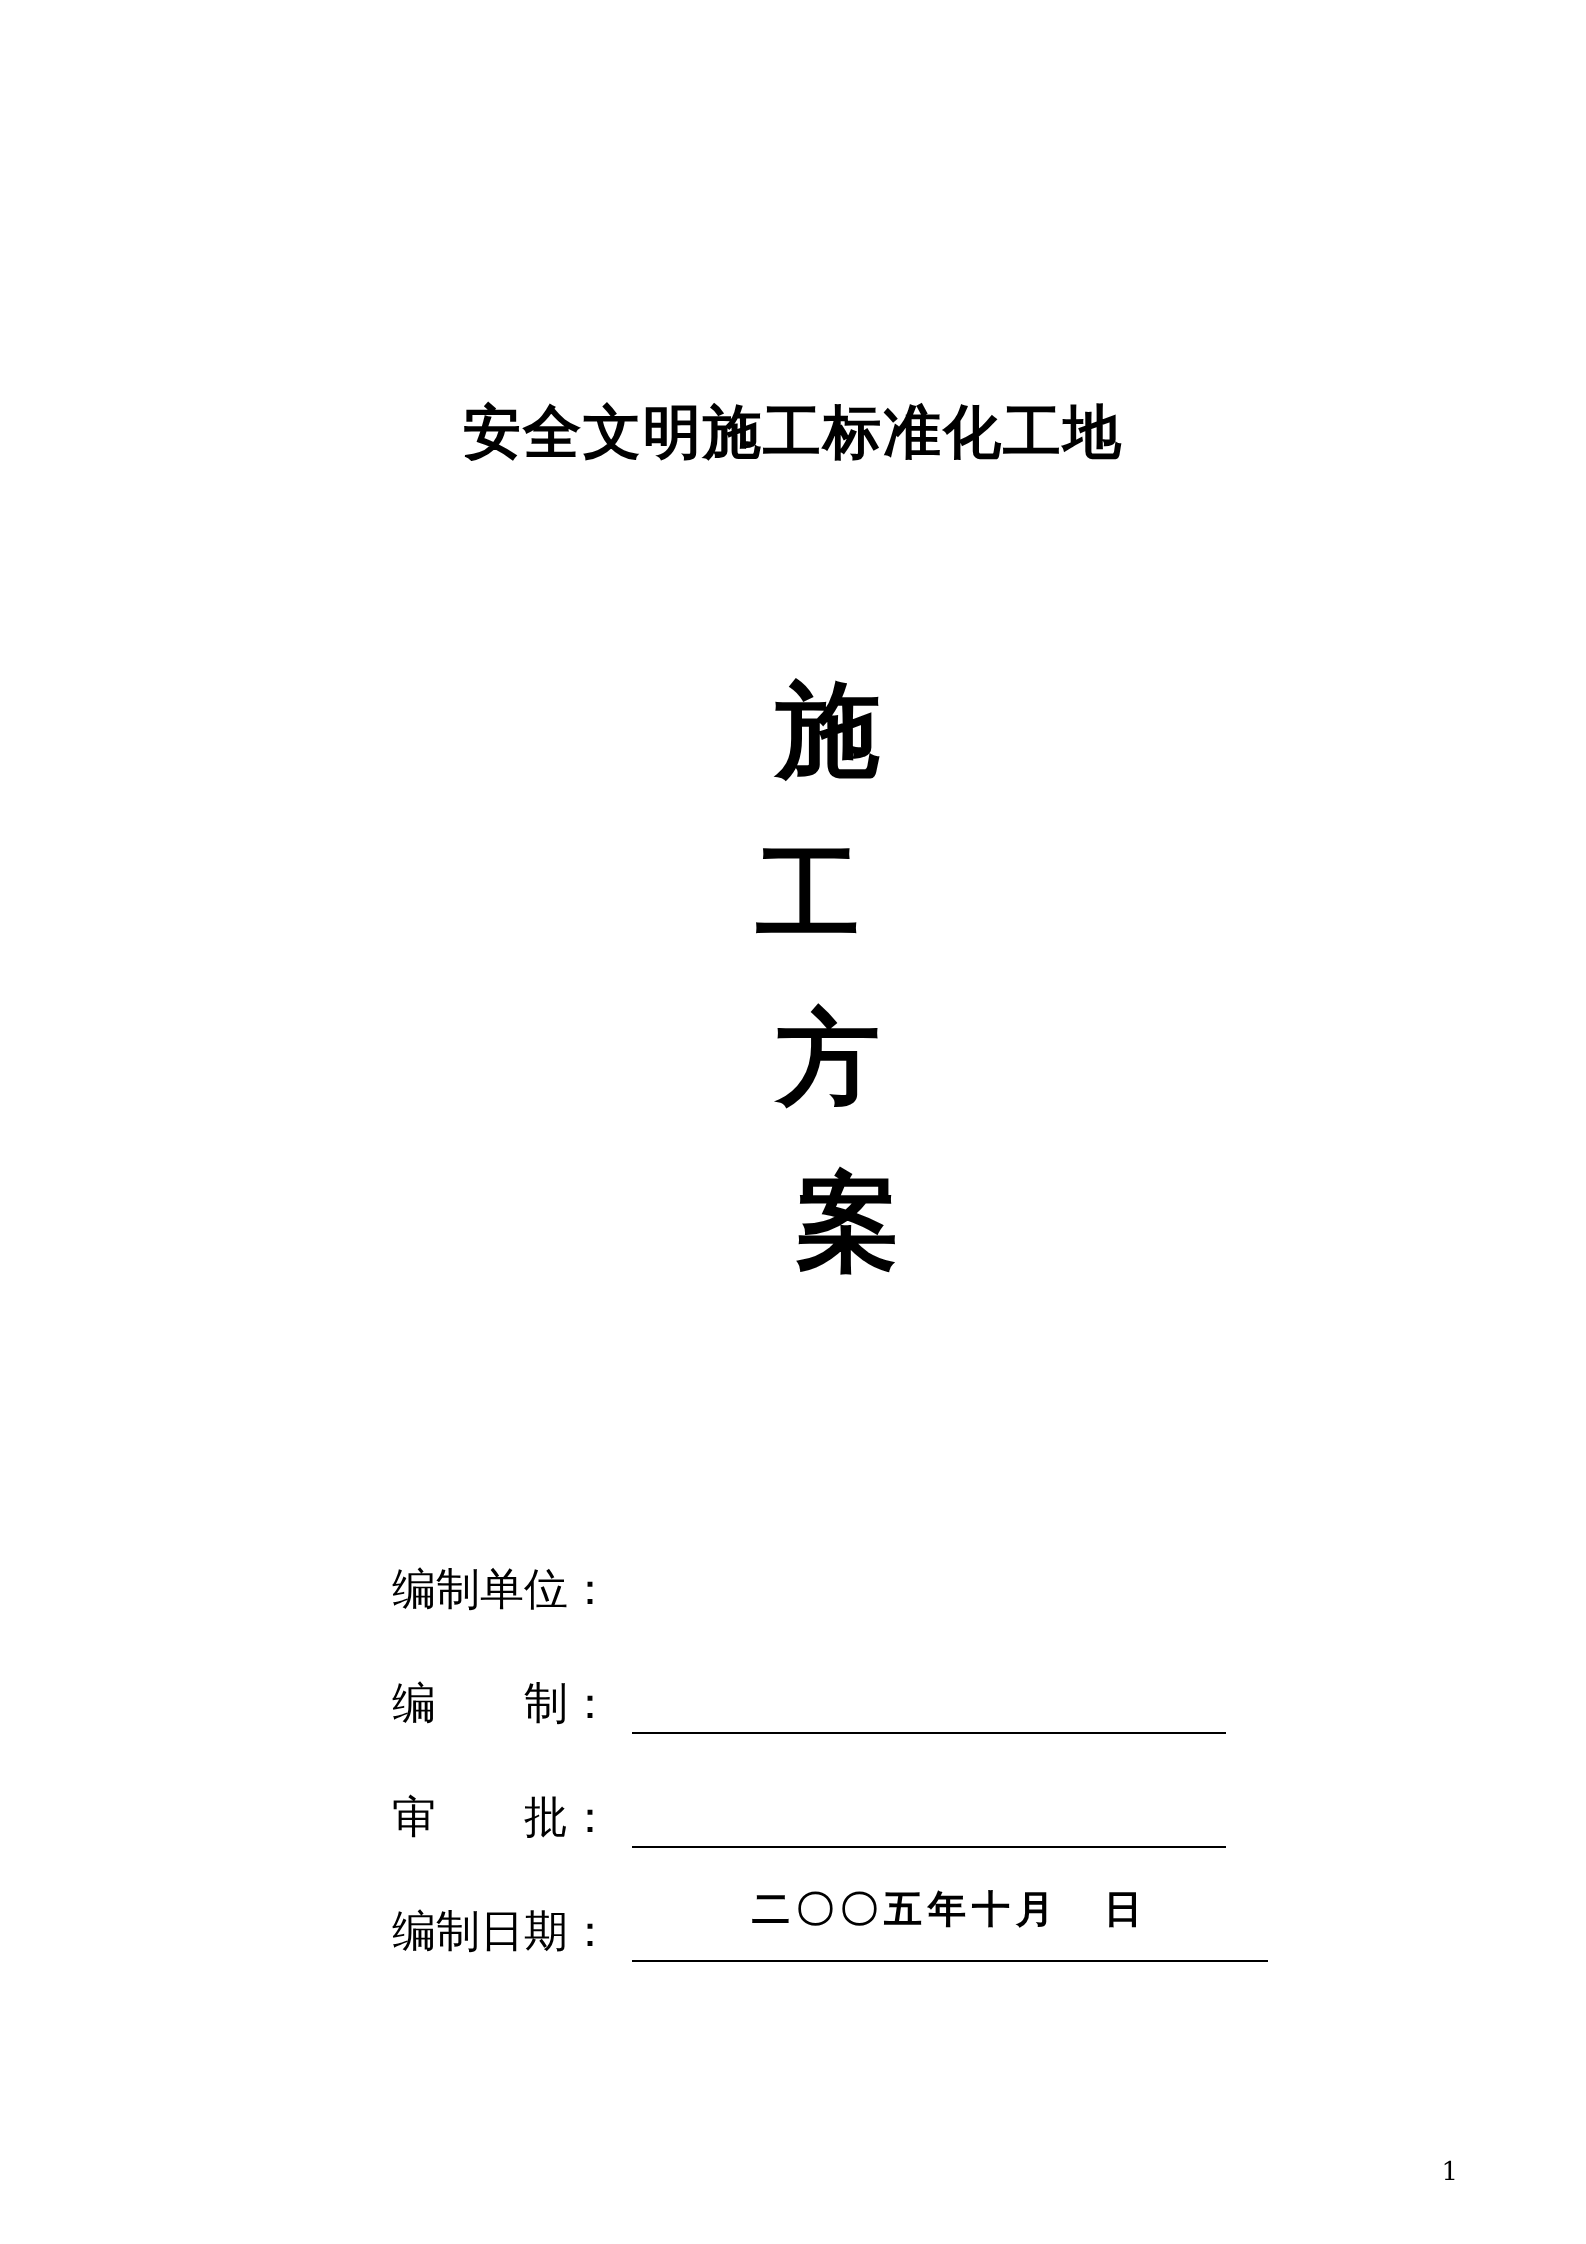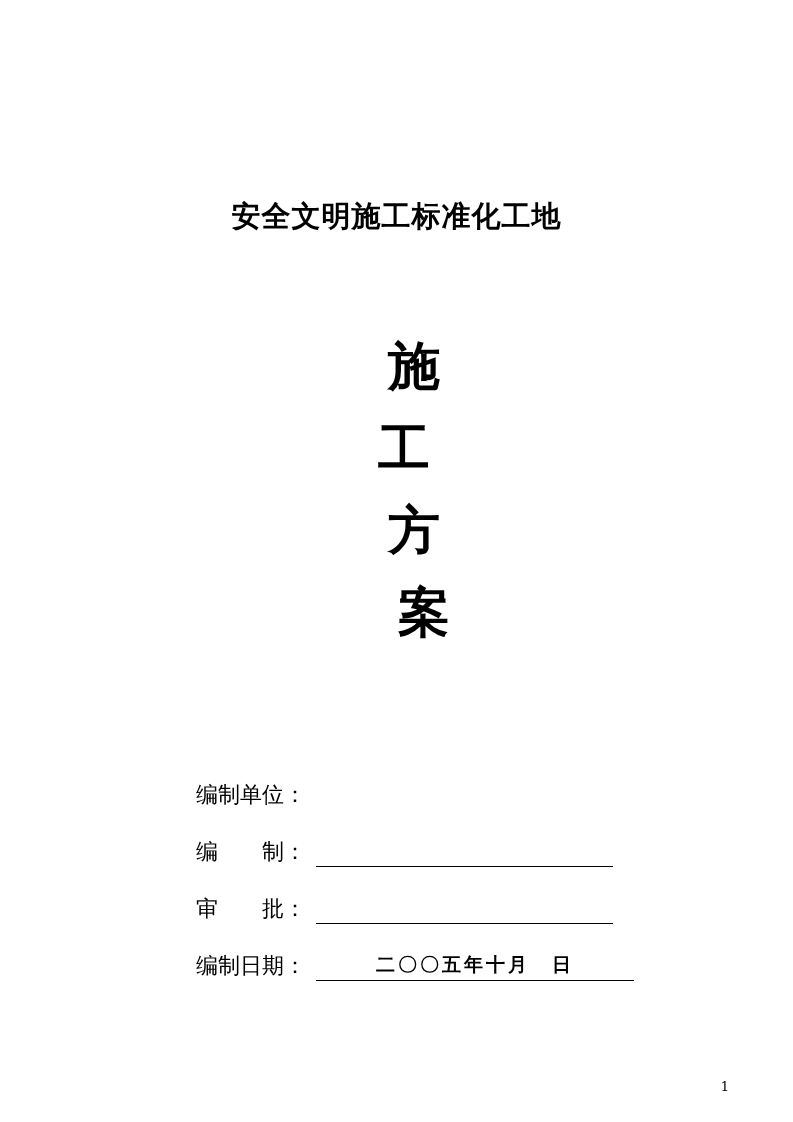--- a/index.html
+++ b/index.html
@@ -75,21 +75,21 @@
     flex: 1 1 auto;
     border-bottom: 1px solid #000000;
     height: 24px;
     margin-left: 10px;
     position: relative;
   }
   .meta-line .line-text {
     position: absolute;
     left: 0;
     right: 0;
-    bottom: 2px;
+    bottom: 12px;
     text-align: center;
     font-family: Liberation Serif, serif;
     font-weight: bold;
     font-size: 19px;
     letter-spacing: 3px;
   }
   .meta-row.no-line .meta-line {
     border-bottom: none;
   }
 

